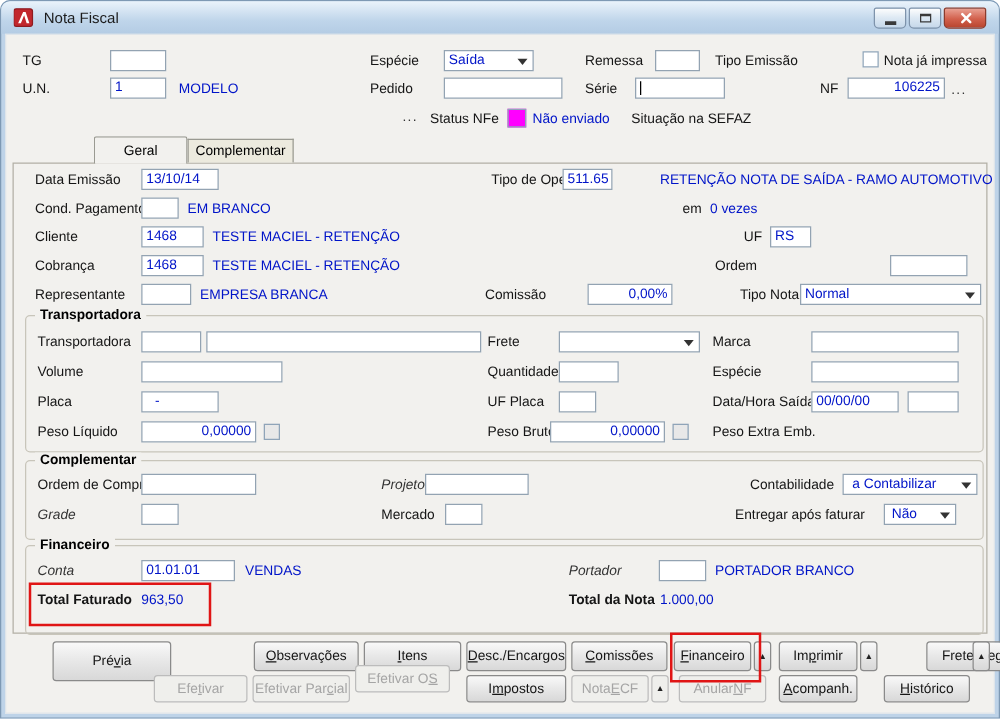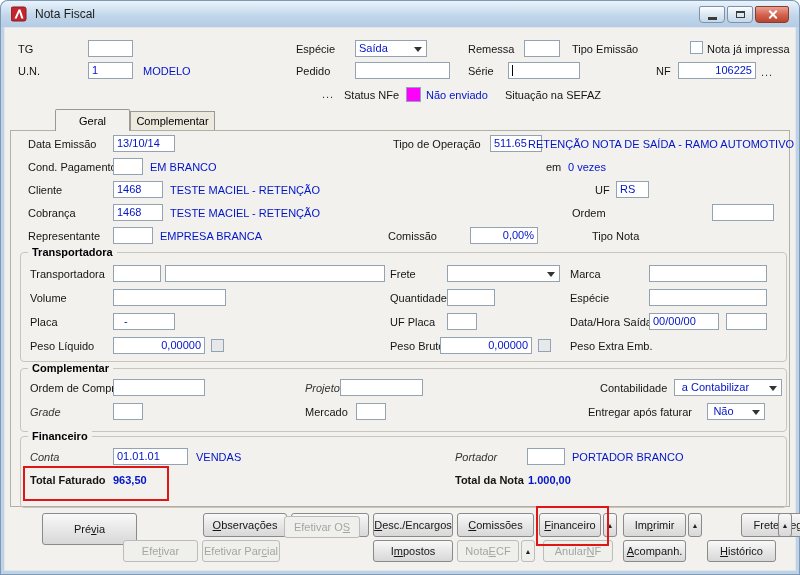--- a/index.html
+++ b/index.html
@@ -14,30 +14,30 @@
   .ic-min{width:9px;height:3px;background:#3a3a3a;margin-top:7px;}
   .ic-max{width:9px;height:7px;border:1px solid #3a3a3a;border-top-width:2px;box-sizing:border-box;background:transparent;}
   .ic-close{position:relative;width:11px;height:11px;}
   .ic-close::before,.ic-close::after{content:"";position:absolute;left:5px;top:0;width:2px;height:11px;background:#fff;border-radius:1px;}
   .ic-close::before{transform:rotate(45deg);} .ic-close::after{transform:rotate(-45deg);}
   .client{position:absolute;left:4px;top:27px;width:792px;height:544px;background:#f2f1ee;box-shadow:inset 0 0 0 1px #dfe5ea;}
   .lbl{position:absolute;font-size:11px;line-height:13px;color:#151515;white-space:nowrap;z-index:2;}
   .lbl.i{font-style:italic;color:#333;}
   .lbl.b{font-weight:bold;}
   .lbl.blue{color:#0014c8;}
-  .lbl.bblue{color:#0014c8;font-weight:bold;}
+  .lbl.bblue{color:#0014c8;font-weight:normal;}
   .fld{position:absolute;box-sizing:border-box;height:17px;background:#fff;border:1px solid #93a3b2;font-size:11px;line-height:14px;color:#0014c8;padding:0 3px;white-space:nowrap;overflow:hidden;z-index:2;}
   .fld.num{text-align:right;}
   .dd{padding-right:28px;}
   .dd::after{content:"";position:absolute;right:4px;top:6px;border:4px solid transparent;border-top:5px solid #333;}
   .dd.ctr{text-align:center;}
   .cb{position:absolute;box-sizing:border-box;width:13px;height:13px;background:#fff;border:1px solid #8fa4b8;z-index:2;}
   .grp{position:absolute;border:1px solid #c8c5ba;border-radius:4px;z-index:1;}
   .legend{position:absolute;font-size:11px;font-weight:bold;background:#f2f1ee;padding:0 4px;line-height:13px;white-space:nowrap;z-index:2;}
-  .tab{position:absolute;box-sizing:border-box;font-size:11px;display:flex;align-items:center;justify-content:center;border:1px solid #9a9a92;border-bottom:none;}
+  .tab{position:absolute;box-sizing:border-box;font-size:11px;display:flex;align-items:center;justify-content:center;border:1px solid #9a9a92;border-bottom:none;margin-left:20px;}
   .tab.active{background:#f2f1ee;z-index:4;border-radius:2px 2px 0 0;}
   .tab.inactive{background:#eceade;z-index:2;}
   .panel{position:absolute;left:10px;top:130px;width:780px;height:377px;border:1px solid #b2afa5;box-sizing:border-box;z-index:1;}
   .btn{position:absolute;box-sizing:border-box;border:1px solid #8a8a8a;border-radius:3px;background:linear-gradient(#f9f9f9,#e9e9e9 45%,#d8d8d8);font-size:11px;color:#151515;display:flex;align-items:center;justify-content:center;white-space:nowrap;z-index:3;}
   .btn.disabled{color:#a5a5a5;border-color:#bcbcbc;background:#efefec;}
   .btn.arrow{font-size:7px;color:#222;padding:0;}
   .btn u{text-decoration:underline;}
   .ann{position:absolute;border:2px solid #e01515;z-index:6;}
   .swatch{position:absolute;width:13px;height:13px;background:#ff00ff;border:1px solid #8fa4b8;z-index:2;}
   .dots{position:absolute;font-size:11px;color:#333;letter-spacing:1px;z-index:2;}
@@ -100,21 +100,21 @@
   <span class="lbl blue" style="left:426px;top:89px">Não enviado</span>
   <span class="lbl" style="left:505px;top:89px">Situação na SEFAZ</span>
 
   <div class="tab active" style="left:55px;top:109px;width:75px;height:22px">Geral</div>
   <div class="tab inactive" style="left:130px;top:111px;width:85px;height:19px">Complementar</div>
   <div class="panel"></div>
 
   <span class="lbl" style="left:28px;top:138px">Data Emissão</span>
   <div class="fld" style="left:113px;top:135px;width:62px">13/10/14</div>
   <span class="lbl" style="left:393px;top:138px">Tipo de Operação</span>
-  <div class="fld" style="left:490px;top:135px;width:52px">511.65</div>
+  <div class="fld" style="left:450px;top:135px;width:40px">511.65</div>
   <span class="lbl blue" style="left:528px;top:138px">RETENÇÃO NOTA DE SAÍDA - RAMO AUTOMOTIVO</span>
 
   <span class="lbl" style="left:28px;top:161px">Cond. Pagamento</span>
   <div class="fld" style="left:113px;top:158px;width:30px"></div>
   <span class="lbl blue" style="left:150px;top:161px">EM BRANCO</span>
   <span class="lbl" style="left:546px;top:161px">em</span>
   <span class="lbl blue" style="left:568px;top:161px">0 vezes</span>
 
   <span class="lbl" style="left:28px;top:184px">Cliente</span>
   <div class="fld" style="left:113px;top:181px;width:50px">1468</div>
@@ -127,20 +127,21 @@
   <span class="lbl blue" style="left:170px;top:207px">TESTE MACIEL - RETENÇÃO</span>
   <span class="lbl" style="left:572px;top:207px">Ordem</span>
   <div class="fld" style="left:712px;top:204px;width:62px"></div>
 
   <span class="lbl" style="left:28px;top:230px">Representante</span>
   <div class="fld" style="left:113px;top:227px;width:40px"></div>
   <span class="lbl blue" style="left:160px;top:230px">EMPRESA BRANCA</span>
   <span class="lbl" style="left:388px;top:230px">Comissão</span>
   <div class="fld num" style="left:470px;top:227px;width:68px">0,00%</div>
   <span class="lbl" style="left:592px;top:230px">Tipo Nota</span>
+  <div class="fld dd" style="left:640px;top:227px;width:145px">Normal</div>
 
   <div class="grp" style="left:20px;top:252px;width:765px;height:108px"></div>
   <span class="legend" style="left:28px;top:246px">Transportadora</span>
   <span class="lbl" style="left:30px;top:268px">Transportadora</span>
   <div class="fld" style="left:113px;top:265px;width:48px"></div>
   <div class="fld" style="left:165px;top:265px;width:220px"></div>
   <span class="lbl" style="left:390px;top:268px">Frete</span>
   <div class="fld dd" style="left:447px;top:265px;width:113px"></div>
   <span class="lbl" style="left:570px;top:268px">Marca</span>
   <div class="fld" style="left:649px;top:265px;width:118px"></div>
@@ -208,21 +209,21 @@
   <div class="btn" style="left:457px;top:513px;width:77px;height:24px"><u>C</u>omissões</div>
   <div class="btn" style="left:539px;top:513px;width:62px;height:24px"><u>F</u>inanceiro</div>
   <div class="btn arrow" style="left:603px;top:513px;width:14px;height:24px">▲</div>
   <div class="btn" style="left:623px;top:513px;width:63px;height:24px">Im<u>p</u>rimir</div>
   <div class="btn arrow" style="left:688px;top:513px;width:14px;height:24px">▲</div>
   <div class="btn" style="left:741px;top:513px;width:77px;height:24px">Frete Ne<u>g</u>.</div>
   <div class="btn arrow" style="left:778px;top:513px;width:14px;height:24px">▲</div>
 
   <div class="btn disabled" style="left:123px;top:540px;width:75px;height:22px">Efe<u>t</u>ivar</div>
   <div class="btn disabled" style="left:202px;top:540px;width:78px;height:22px">Efetivar Par<u>c</u>ial</div>
-  <div class="btn disabled" style="left:284px;top:516px;width:76px;height:22px">Efetivar O<u>S</u></div>
+  <div class="btn disabled" style="left:284px;top:532px;width:76px;height:22px">Efetivar O<u>S</u></div>
   <div class="btn" style="left:373px;top:540px;width:80px;height:22px">I<u>m</u>postos</div>
   <div class="btn disabled" style="left:457px;top:540px;width:62px;height:22px">Nota <u>E</u>CF</div>
   <div class="btn arrow disabled" style="left:521px;top:540px;width:14px;height:22px">▲</div>
   <div class="btn disabled" style="left:543px;top:540px;width:70px;height:22px">Anular <u>N</u>F</div>
   <div class="btn" style="left:623px;top:540px;width:63px;height:22px"><u>A</u>companh.</div>
   <div class="btn" style="left:707px;top:540px;width:69px;height:22px"><u>H</u>istórico</div>
 
 </div>
 
 </body></html>

